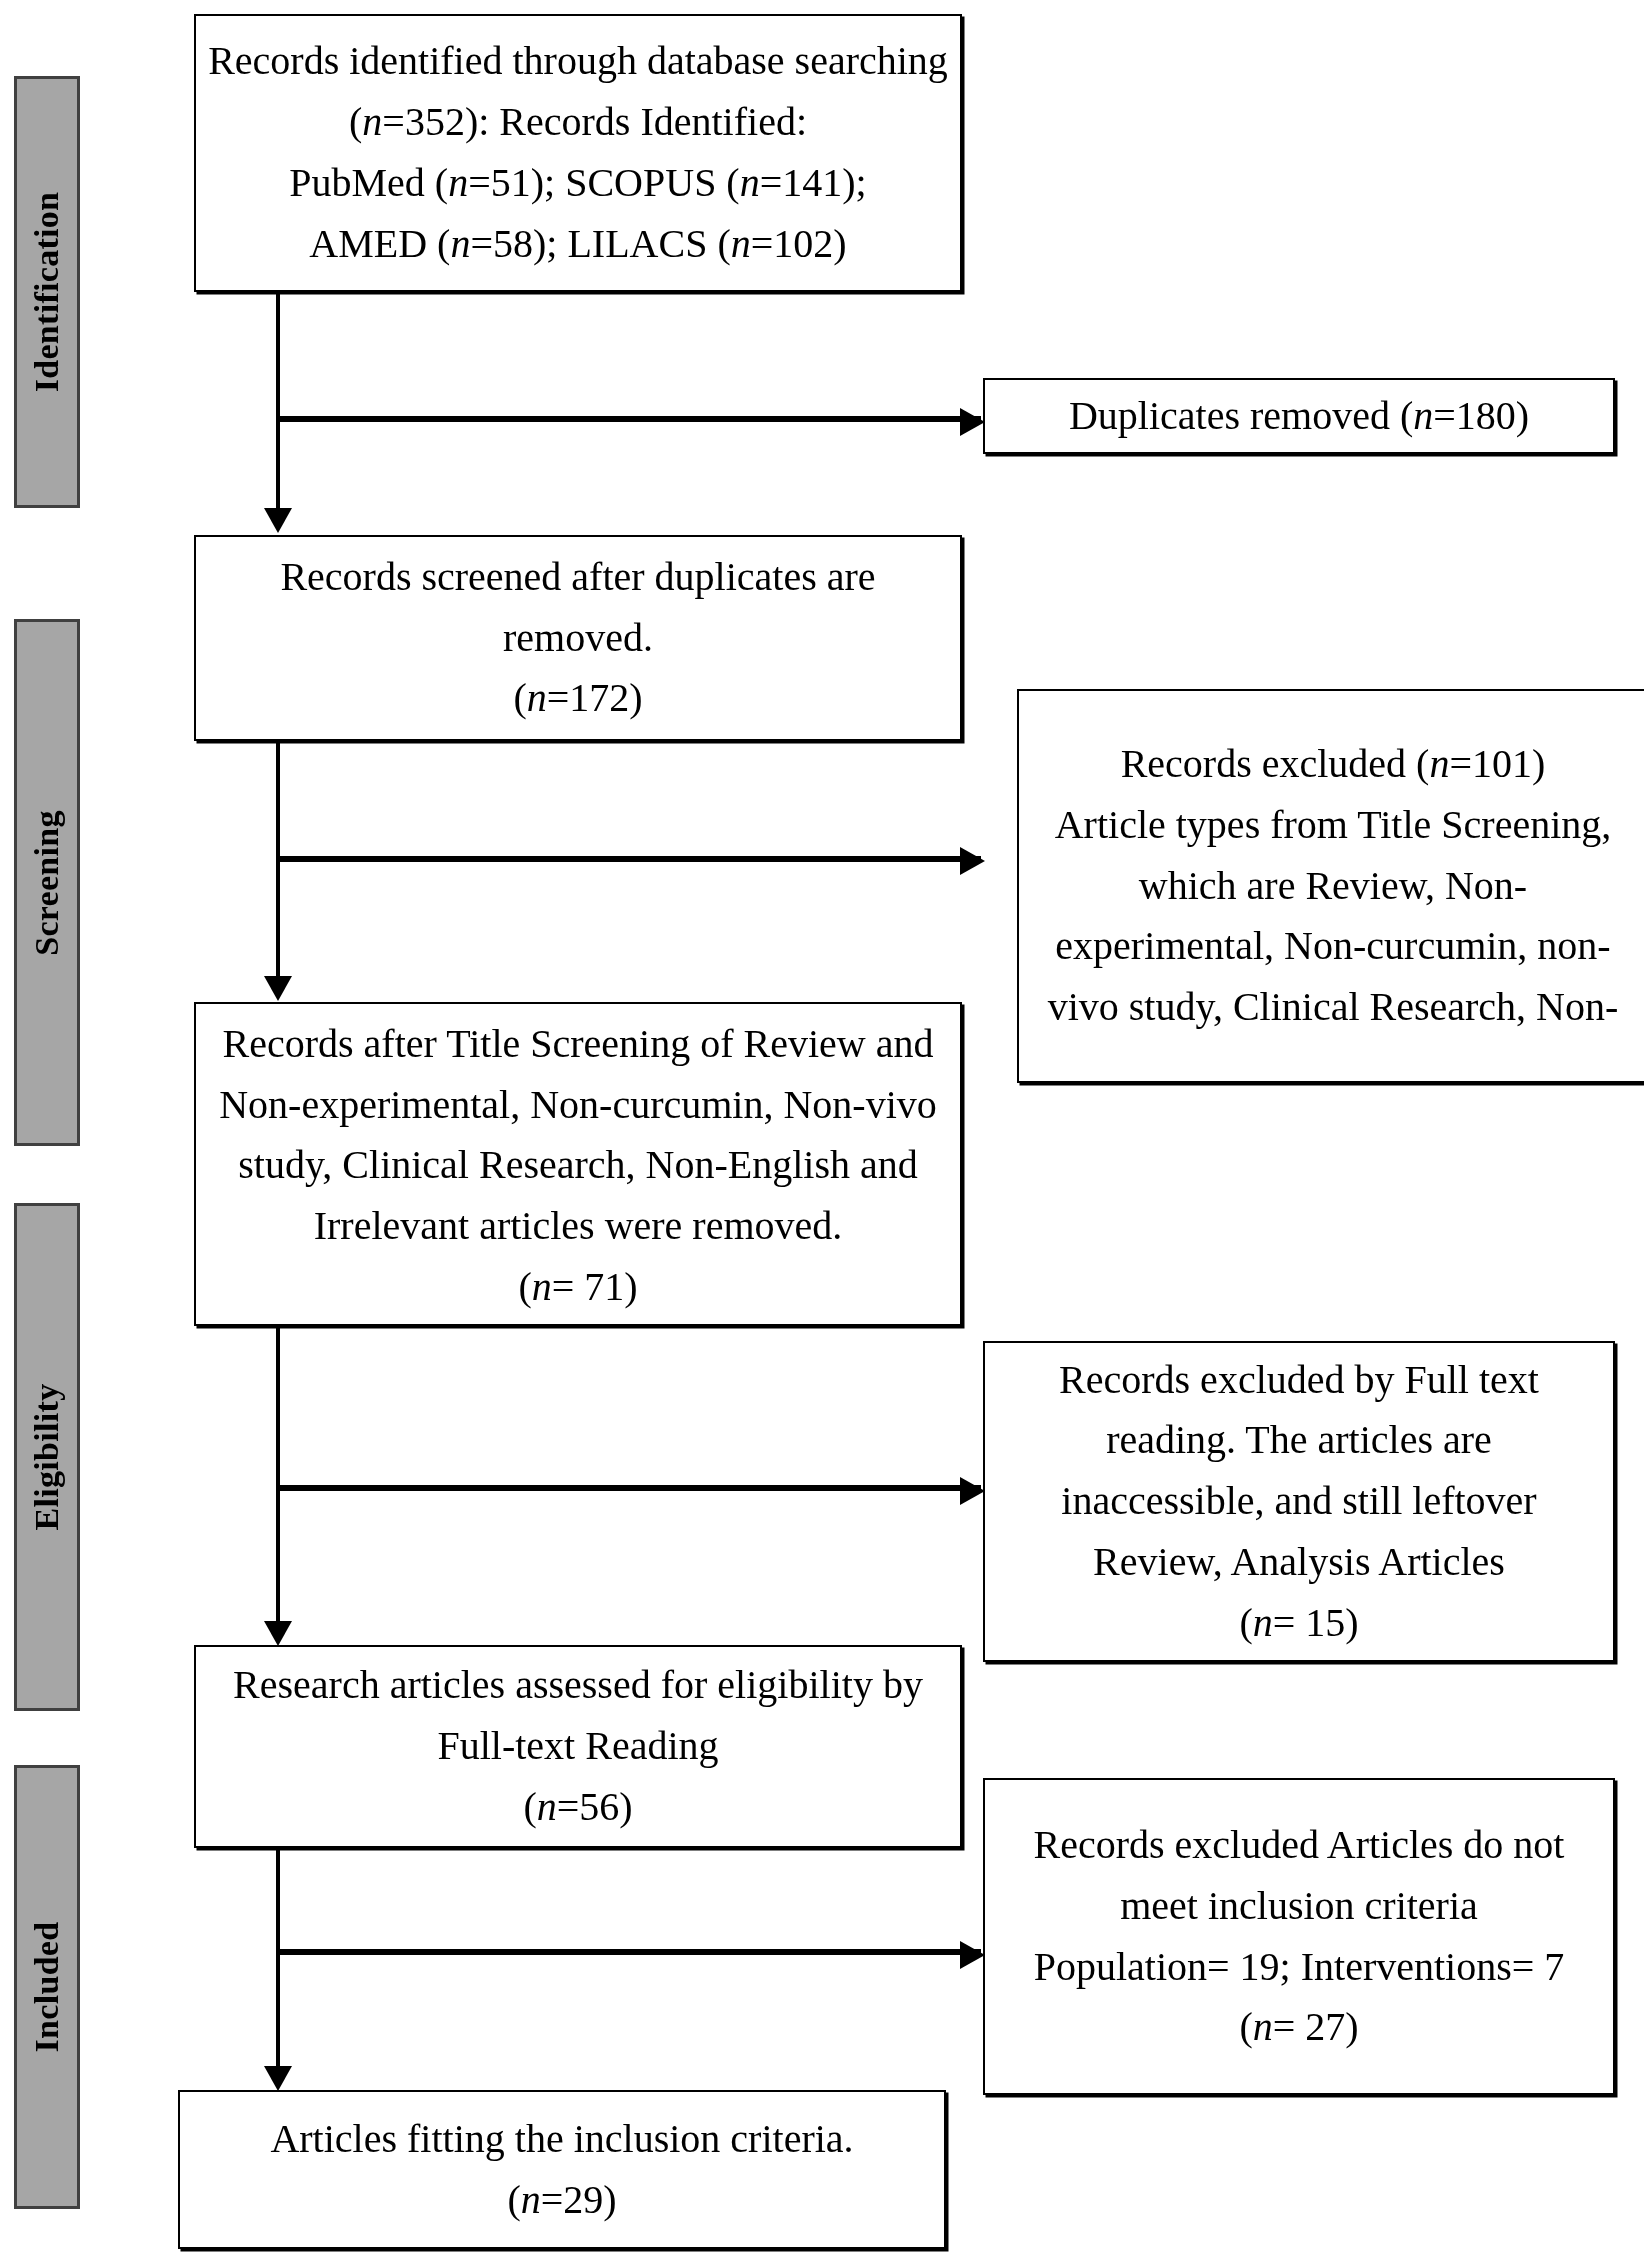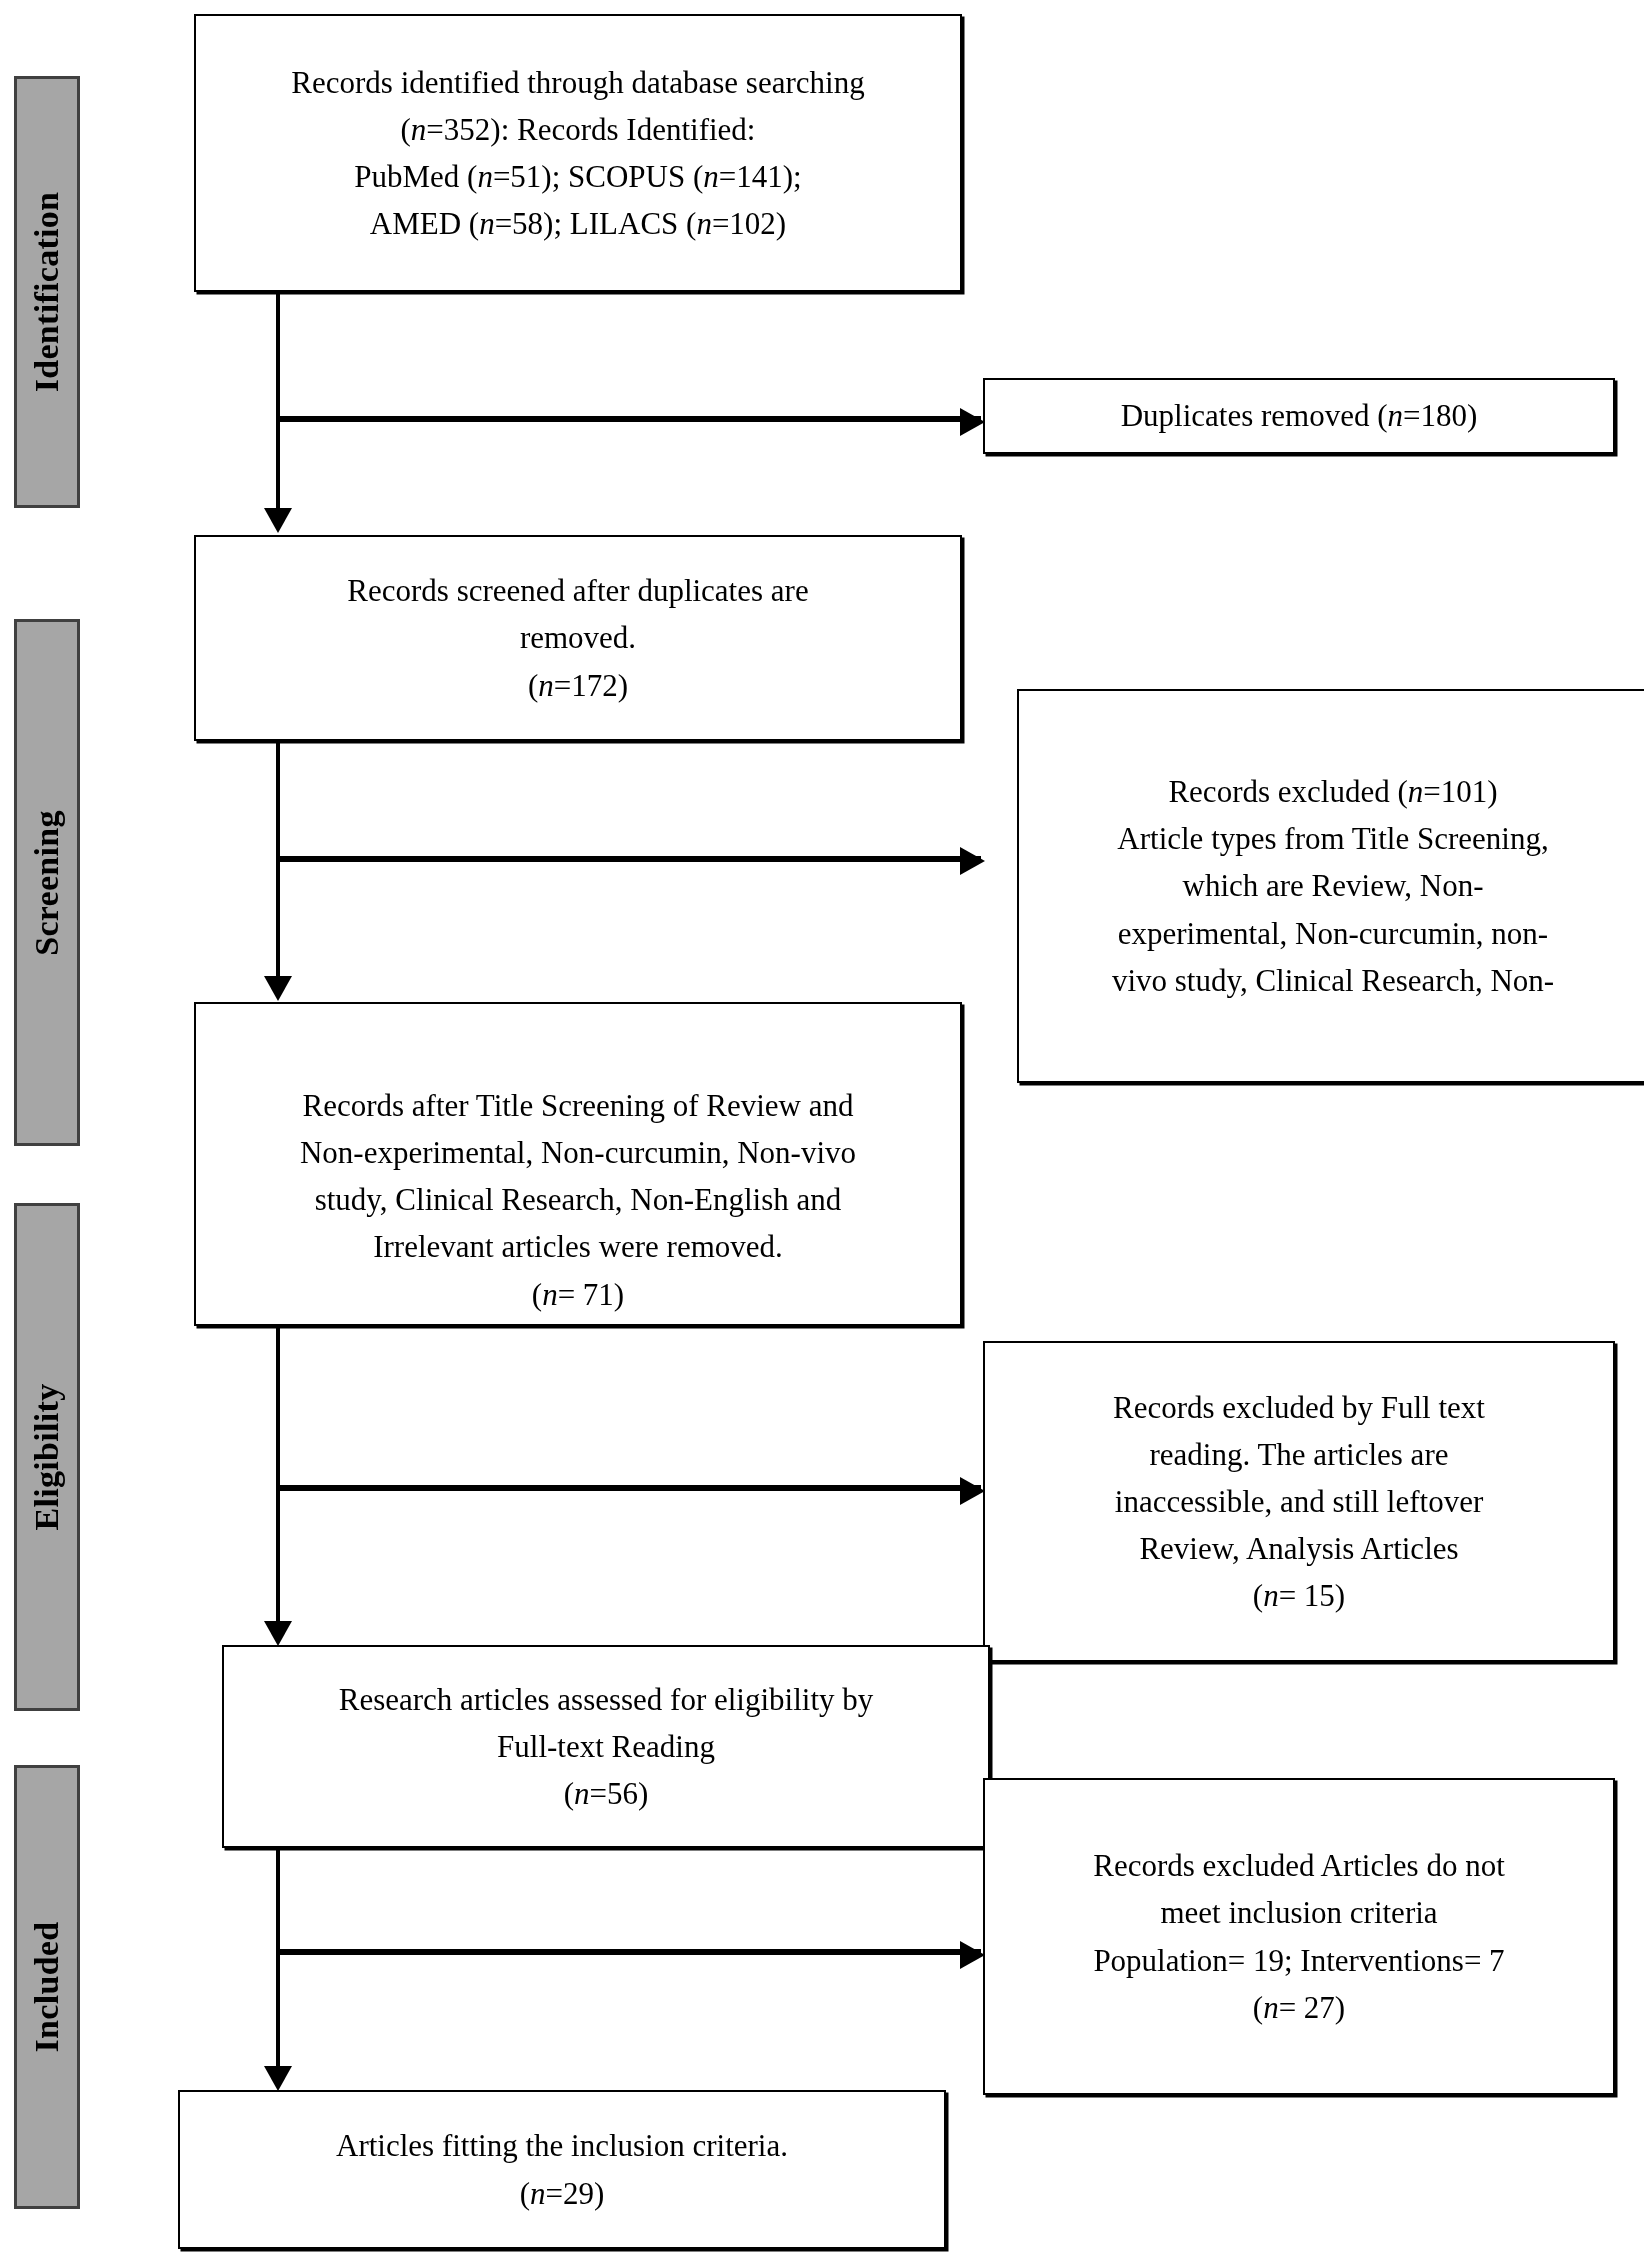--- a/index.html
+++ b/index.html
@@ -48,21 +48,21 @@
     box-sizing: border-box;
     display: flex;
     flex-direction: column;
     align-items: center;
     justify-content: center;
     text-align: center;
     padding: 6.3px 16.5px;
     box-shadow: 2.5px 2.5px 0 0 #000000;
   }
   .box .line {
-    font-size: 31px;
+    font-size: 40px;
     line-height: 1.52;
     white-space: nowrap;
   }
   .italic-n {
     font-style: italic;
   }
 
   
   .vline {
     position: absolute;
@@ -164,21 +164,21 @@
   <div class="arrow-right" style="left:960px; top:1477px;"></div>
 
   <div class="box" style="left:983px; top:1341px; width:632px; height:321px;text-align:center;">
     <div class="line">Records excluded by Full text</div>
     <div class="line">reading. The articles are</div>
     <div class="line">inaccessible, and still leftover</div>
     <div class="line">Review, Analysis Articles</div>
     <div class="line">(<span class="italic-n">n</span>= 15)</div>
   </div>
 
-  <div class="box" style="left:194px; top:1645px; width:768px; height:203px;margin-left:28px;">
+  <div class="box" style="left:194px; top:1645px; width:768px; height:203px;">
     <div class="line">Research articles assessed for eligibility by</div>
     <div class="line">Full-text Reading</div>
     <div class="line">(<span class="italic-n">n</span>=56)</div>
   </div>
 
   <div class="vline" style="left:276px; top:1849px; height:235px;"></div>
   <div class="arrow-down" style="left:264px; top:2066px;"></div>
 
   <div class="hline" style="left:276px; top:1949px; width:705px;"></div>
   <div class="arrow-right" style="left:960px; top:1941px;"></div>

